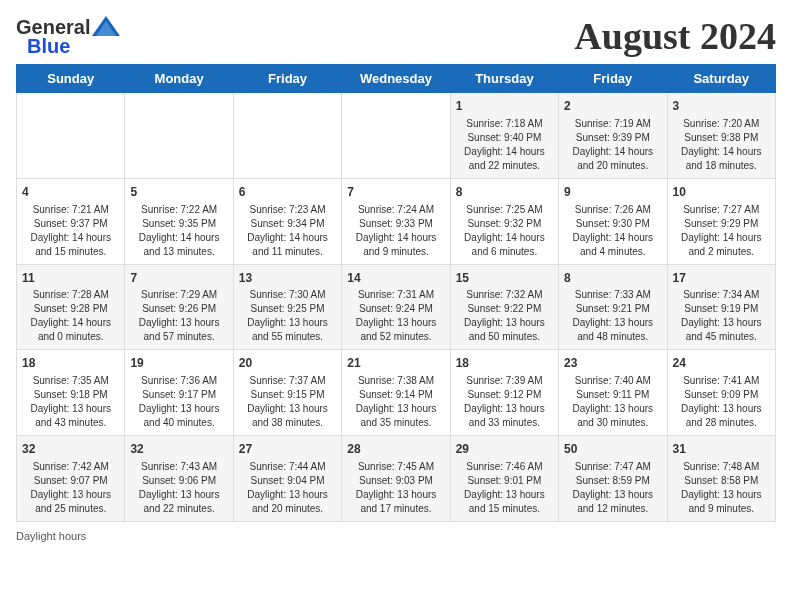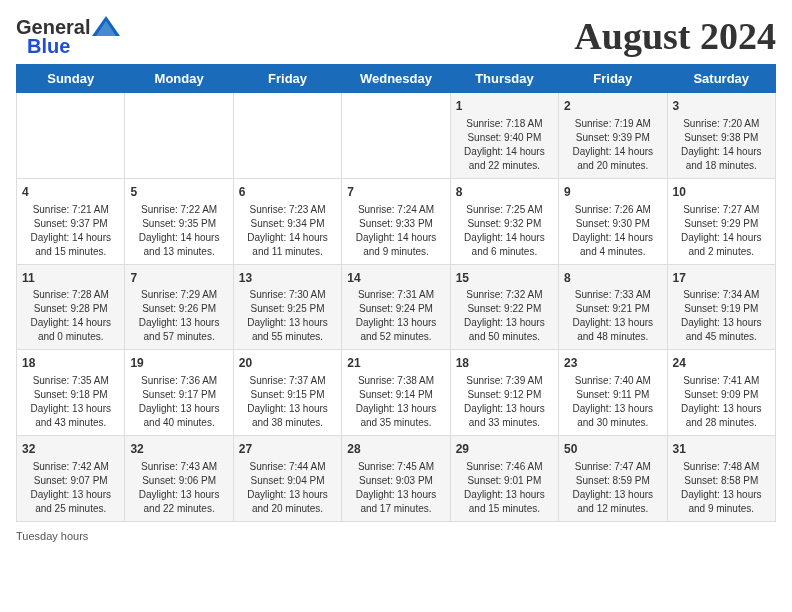--- a/index.html
+++ b/index.html
@@ -252,14 +252,14 @@
         </td>
         <td>
           <span class="day-number">31</span>
           <div class="day-info">Sunrise: 7:48 AM<br>Sunset: 8:58 PM<br>Daylight: 13 hours and 9 minutes.</div>
         </td>
       </tr>
     </tbody>
 </table>
 
 <div class="footer-note">
-  <span>Tuesday hours</span>
+  <span>Daylight hours</span>
 </div>
 
 </body></html>

